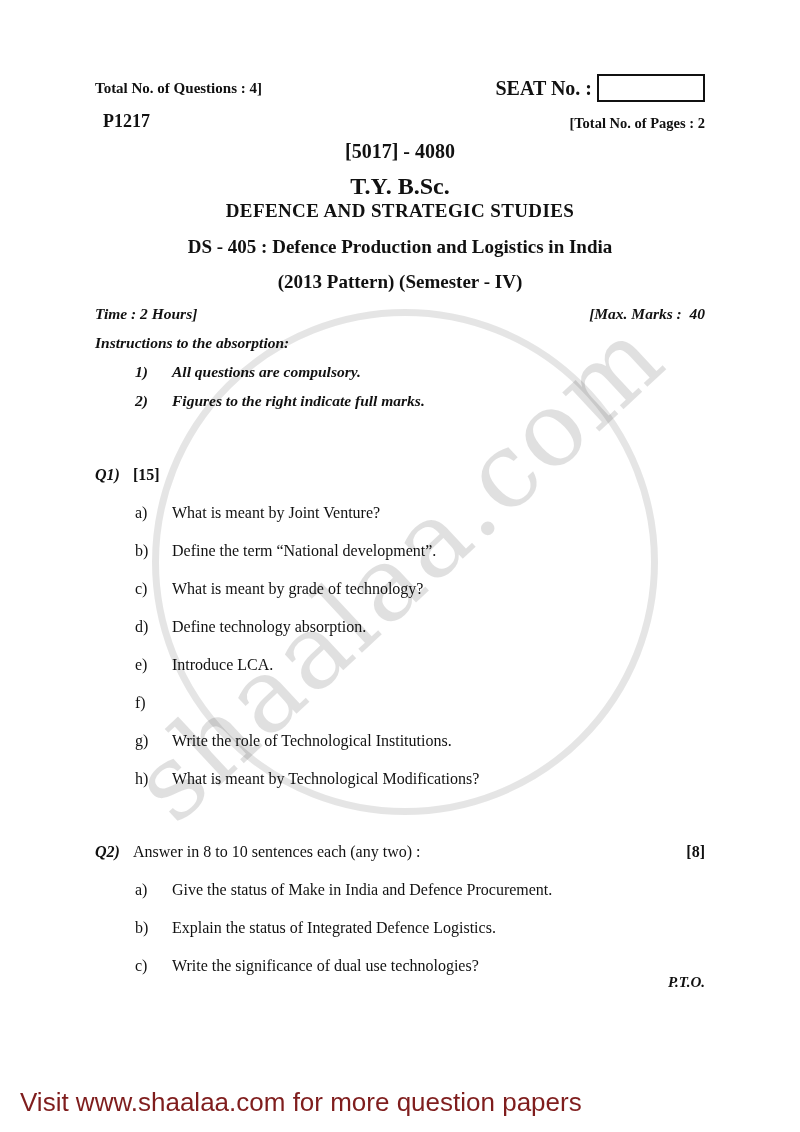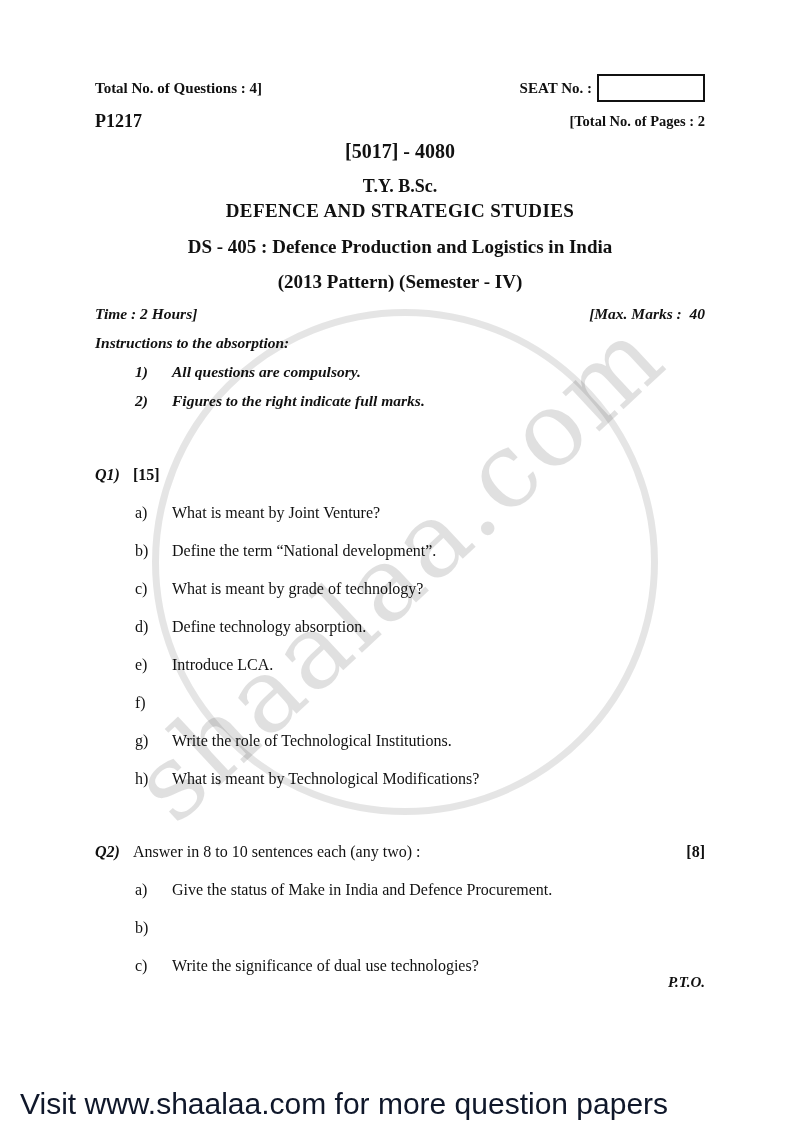--- a/index.html
+++ b/index.html
@@ -22,30 +22,30 @@
     font-family:"DejaVu Serif", serif; font-size:104px; font-weight:400;
     color:rgba(0,0,0,0.12); white-space:nowrap; letter-spacing:2px;
   }
 
   
   .content { position:absolute; left:95px; width:610px; top:0; z-index:1; }
 
   .hdr-row1 { margin-top:74px; display:flex; justify-content:space-between; align-items:flex-start;text-align:right; }
   .tnq { font-size:15px; font-weight:bold; line-height:20px; padding-top:4px; }
   .seat-group { display:flex; align-items:center; }
-  .seat-label { font-size:15px; font-weight:bold; line-height:20px; margin-right:5px; }
+  .seat-label { font-size:20px; font-weight:bold; line-height:20px; margin-right:5px; }
   .seat-box { width:108px; height:28px; border:2px solid #111; background:#fff; }
 
-  .hdr-row2 { margin-top:8px; display:flex; justify-content:space-between; align-items:center; }
+  .hdr-row2 { margin-top:8px; display:flex; justify-content:space-between; align-items:flex-end;margin-left:8px; }
   .pcode { font-size:18px; font-weight:bold; line-height:23px; }
   .tpages { font-size:14.5px; font-weight:bold; line-height:19px; }
 
   .t-center { text-align:center; font-weight:bold; }
   .t-code    { margin-top:6px;  font-size:20px; line-height:24px; }
-  .t-course  { margin-top:12px; font-size:18px; line-height:22px; }
+  .t-course  { margin-top:12px; font-size:24px; line-height:22px; }
   .t-subject { margin-top:2px; font-size:19px; line-height:23px; letter-spacing:0.4px; }
   .t-paper   { margin-top:13px; font-size:19px; line-height:23px; }
   .t-pattern { margin-top:12px; font-size:19px; line-height:23px; }
 
   .meta-row { margin-top:11px; display:flex; justify-content:space-between;
               font-size:15.5px; font-weight:bold; font-style:italic; line-height:20px; }
   .meta-row span { white-space:pre; }
 
   .instr-head { margin-top:9px; font-size:15.5px; font-weight:bold; font-style:italic; line-height:20px; }
   .instr-item { margin-top:9px; display:flex; padding-left:40px;
@@ -59,21 +59,21 @@
   .q-text  { flex:1; }
   .q-marks { font-weight:bold; }
 
   .sub-row { margin-top:17px; display:flex; padding-left:40px; font-size:16px; line-height:21px; }
   .sub-letter { flex:0 0 37px; }
 
   .pto { position:absolute; right:95px; top:974px; z-index:1;
          font-size:15px; font-weight:bold; font-style:italic; }
 
   .site-footer { position:absolute; left:20px; top:1087px; z-index:1;
-                 font-family:"Liberation Sans", sans-serif; font-size:30px; color:#0f172a; }
+                 font-family:"Liberation Sans", sans-serif; font-size:26px; color:#7f1d1d; }
 </style>
 </head>
 <body>
 
 <div class="page">
 
   <div class="watermark">
     <div class="wm-circle"></div>
     <div class="wm-text">shaalaa.com</div>
   </div>
@@ -154,20 +154,21 @@
       <span class="q-label">Q2)</span>
       <span class="q-text">Answer in 8 to 10 sentences each (any two) :</span>
       <span class="q-marks">[8]</span>
     </div>
     <div class="sub-row">
       <span class="sub-letter">a)</span>
       <span>Give the status of Make in India and Defence Procurement.</span>
     </div>
     <div class="sub-row">
       <span class="sub-letter">b)</span>
+      <span>Explain the status of Integrated Defence Logistics.</span>
     </div>
     <div class="sub-row">
       <span class="sub-letter">c)</span>
       <span>Write the significance of dual use technologies?</span>
     </div>
 
   </div>
 
   <div class="pto">P.T.O.</div>
 

